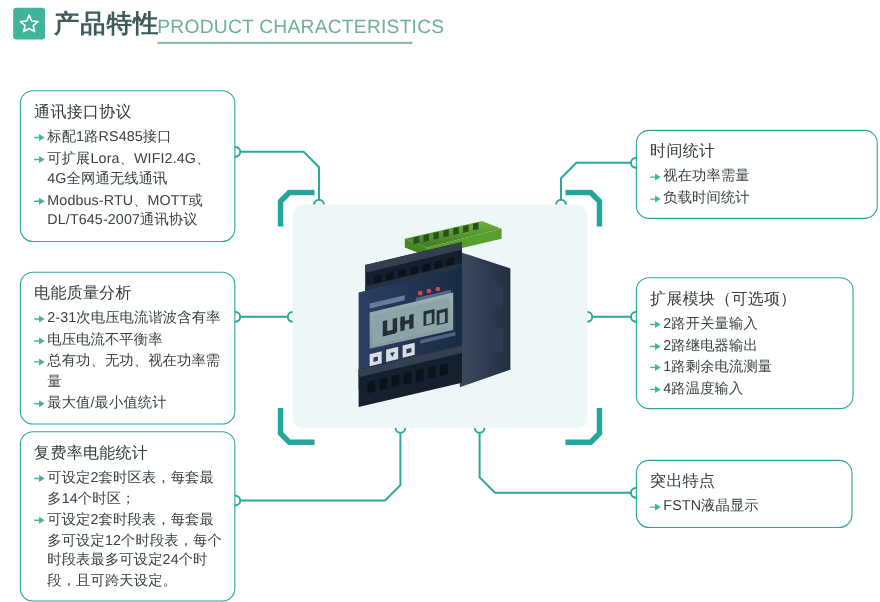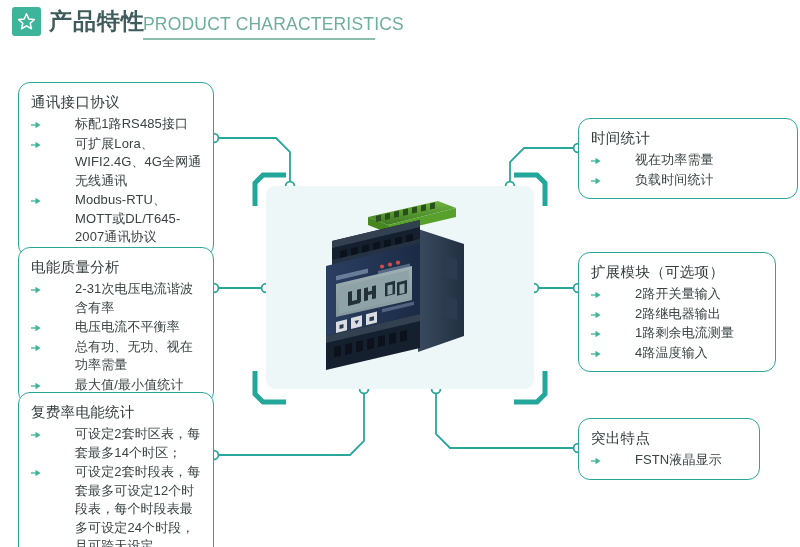--- a/index.html
+++ b/index.html
@@ -57,35 +57,35 @@
     box-sizing:border-box;
     padding:9px 10px 9px 12px;
   }
   .box-title{
     font-size:14.5px;color:#333b3b;font-weight:400;
     line-height:21px;margin-bottom:2px;letter-spacing:.3px;
   }
   .item{
     display:flex;align-items:flex-start;
     font-size:13px;color:#3a4242;line-height:18.5px;
-    margin-top:1px;letter-spacing:.1px;gap:32px;
+    margin-top:1px;letter-spacing:.1px;
   }
   .bullet{
     flex:0 0 auto;width:11px;height:18.5px;
     position:relative;margin-right:1px;
   }
   .bullet svg{position:absolute;left:0;top:6px;display:block;}
   .item-text{flex:1 1 auto;}
 
   #box-comm{left:18px;top:82px;width:196px;}
   #box-quality{left:18px;top:247px;width:196px;}
   #box-tariff{left:18px;top:392px;width:196px;}
   #box-time{left:578px;top:118px;width:220px;}
   #box-module{left:578px;top:252px;width:198px;}
-  #box-highlight{left:578px;top:418px;width:182px;}
+  #box-highlight{left:578px;top:418px;width:197px;}
 </style>
 </head>
 <body>
 
 <div id="header">
   <div id="header-icon">
     <svg width="21" height="21" viewBox="0 0 24 24">
       <path d="M12 3.2 L14.6 9.2 L21 9.8 L16.2 14 L17.7 20.3 L12 17 L6.3 20.3 L7.8 14 L3 9.8 L9.4 9.2 Z" fill="none" stroke="#ffffff" stroke-width="1.7" stroke-linejoin="round"></path>
     </svg>
   </div>

